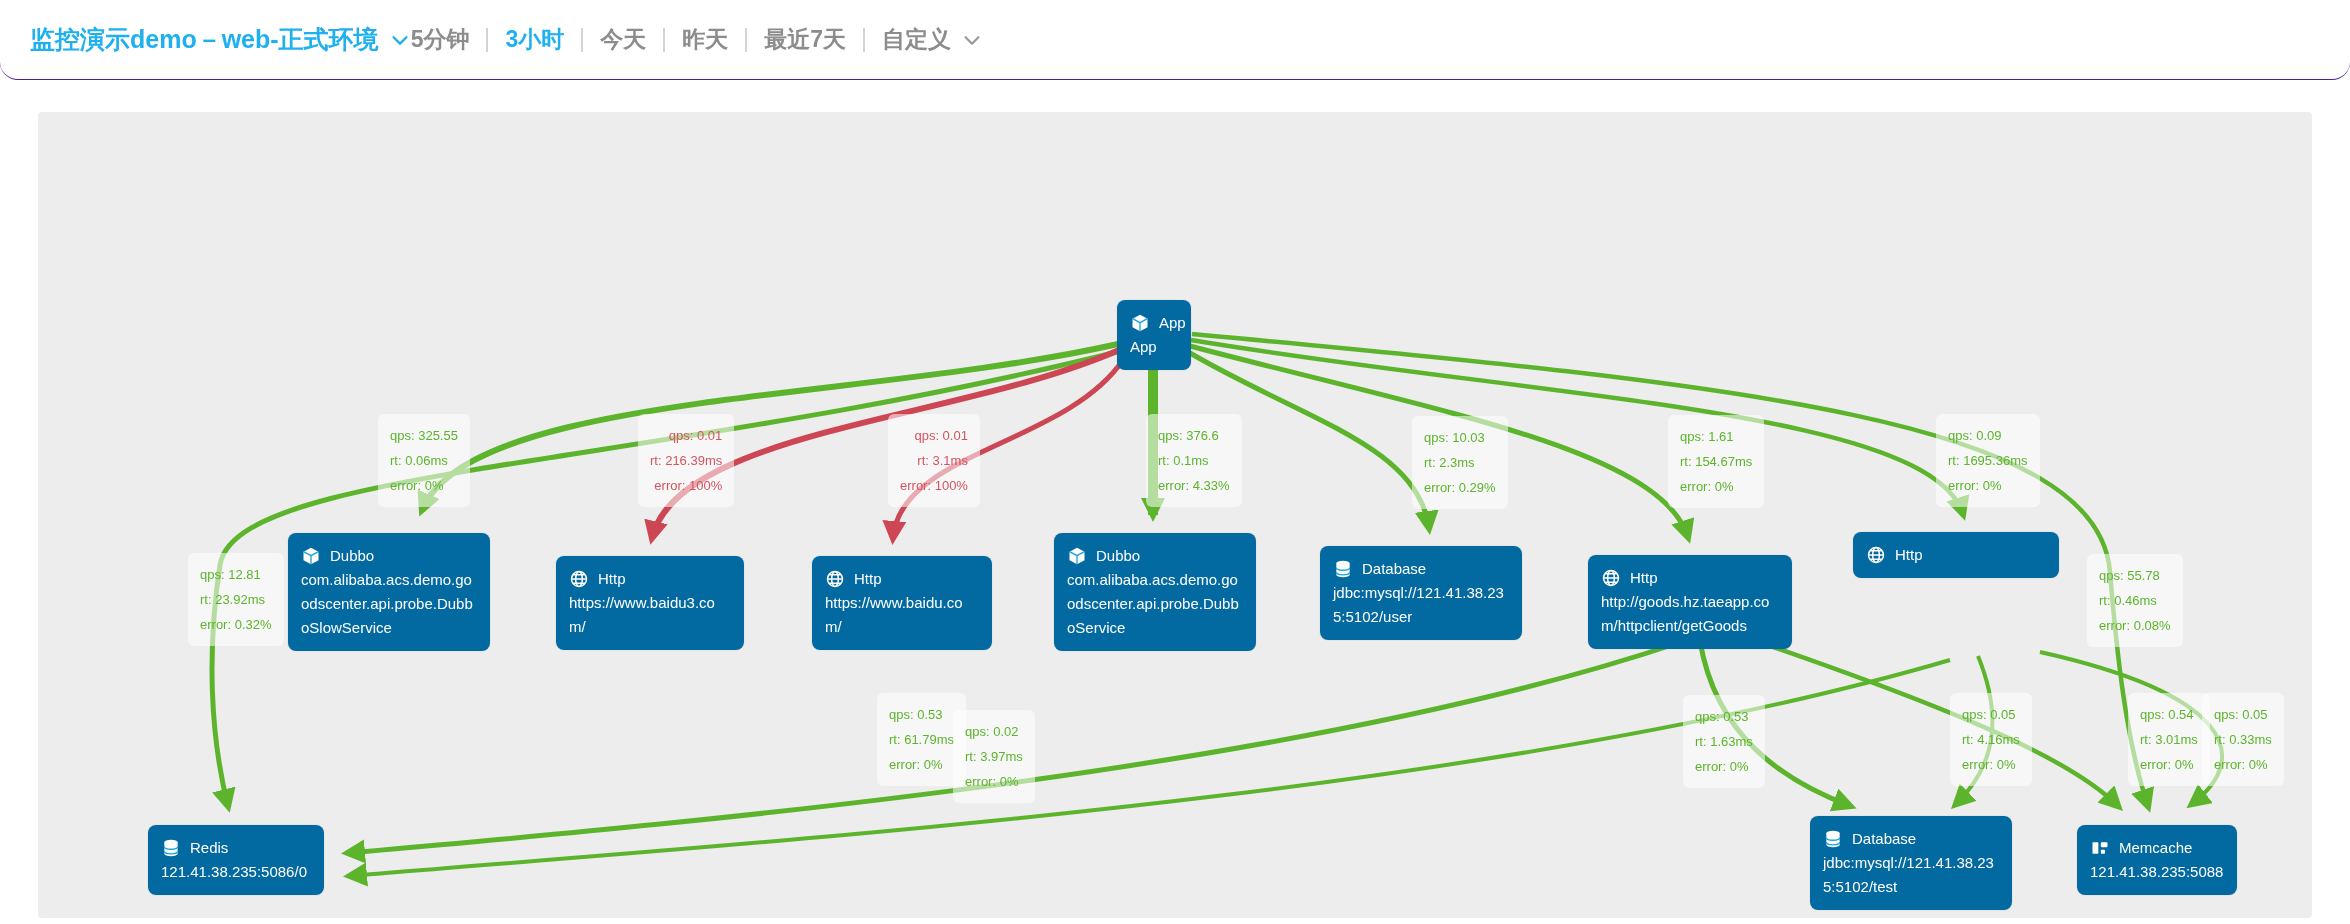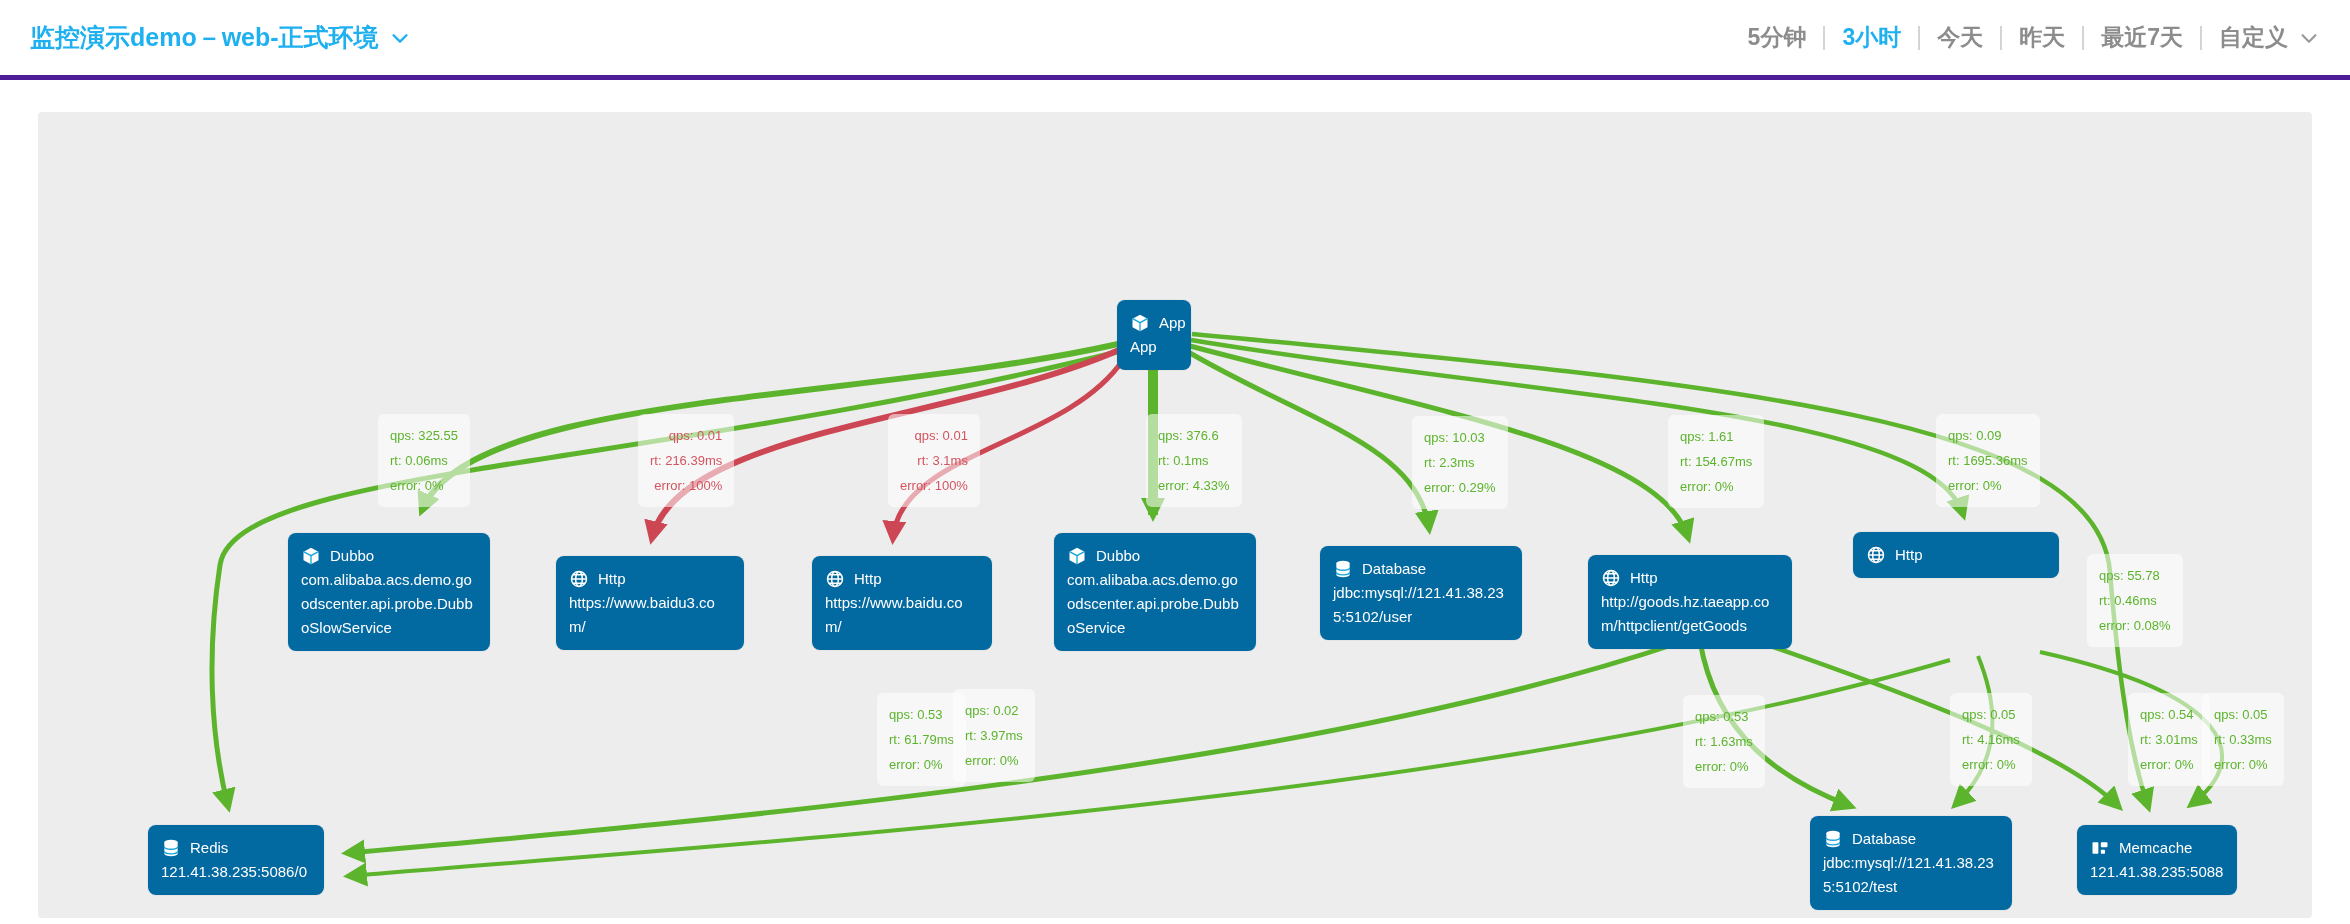--- a/index.html
+++ b/index.html
@@ -2,22 +2,22 @@
 <html><head>
 <meta charset="utf-8">
 <style>
   * { margin:0; padding:0; box-sizing:border-box; }
   html,body { width:2350px; height:924px; background:#fff; overflow:hidden;
     font-family:"Liberation Sans","DejaVu Sans",sans-serif; }
   .page { position:relative; width:2350px; height:924px; }
 
   
   .header { position:absolute; left:0; top:0; width:2350px; height:80px;
-    background:#fff; border-bottom:5px solid #4c1d95; display:flex;
-    align-items:center; justify-content:space-between; padding:0 30px; }
+    background:#fff; border-bottom:1px solid #4c1d95; display:flex;
+    align-items:center; padding:0 30px;border-radius:18px; }
   .app-selector { display:flex; align-items:center; gap:10px; cursor:pointer; }
   .app-selector .title { color:#1fb0f0; font-size:25px; font-weight:700; }
   .timebar { display:flex; align-items:center; }
   .timebar .titem { color:#8c8c8c; font-size:23px; font-weight:700; cursor:pointer; white-space:nowrap; }
   .timebar .titem.active { color:#1fb0f0; }
   .tsep { width:0; height:24px; border-left:2px solid #d4d4d4; margin:0 17px; }
   .tchevron { margin-left:10px; display:inline-flex; }
 
   
   .canvas { position:absolute; left:38px; top:112px; width:2274px; height:806px;
@@ -129,31 +129,36 @@
   <div class="elabel ok" style="left:1668px;top:415px">
     <div>qps: 1.61</div>
       <div>rt: 154.67ms</div>
       <div>error: 0%</div>
     </div>
   <div class="elabel ok" style="left:1936px;top:414px">
     <div>qps: 0.09</div>
       <div>rt: 1695.36ms</div>
       <div>error: 0%</div>
     </div>
+  <div class="elabel ok" style="left:188px;top:553px">
+    <div>qps: 12.81</div>
+      <div>rt: 23.92ms</div>
+      <div>error: 0.32%</div>
+    </div>
   <div class="elabel ok" style="left:2087px;top:554px">
     <div>qps: 55.78</div>
       <div>rt: 0.46ms</div>
       <div>error: 0.08%</div>
     </div>
   <div class="elabel ok" style="left:877px;top:693px">
     <div>qps: 0.53</div>
       <div>rt: 61.79ms</div>
       <div>error: 0%</div>
     </div>
-  <div class="elabel ok" style="left:953px;top:689px">
+  <div class="elabel ok" style="left:953px;top:710px">
     <div>qps: 0.02</div>
       <div>rt: 3.97ms</div>
       <div>error: 0%</div>
     </div>
   <div class="elabel ok" style="left:1683px;top:695px">
     <div>qps: 0.53</div>
       <div>rt: 1.63ms</div>
       <div>error: 0%</div>
     </div>
   <div class="elabel ok" style="left:1950px;top:693px">

